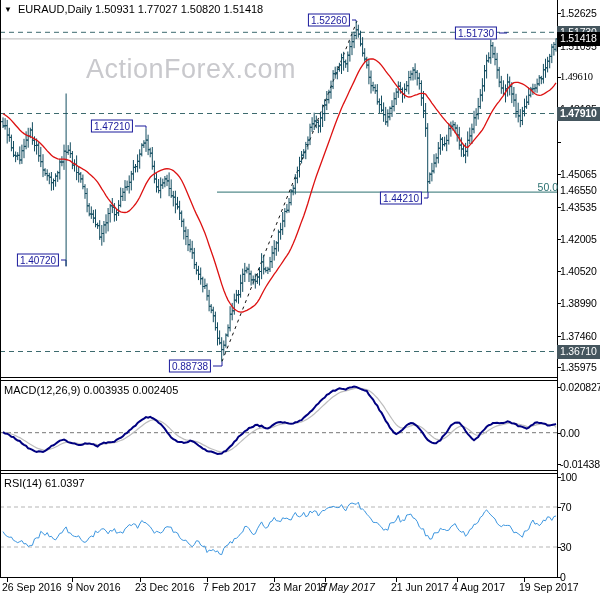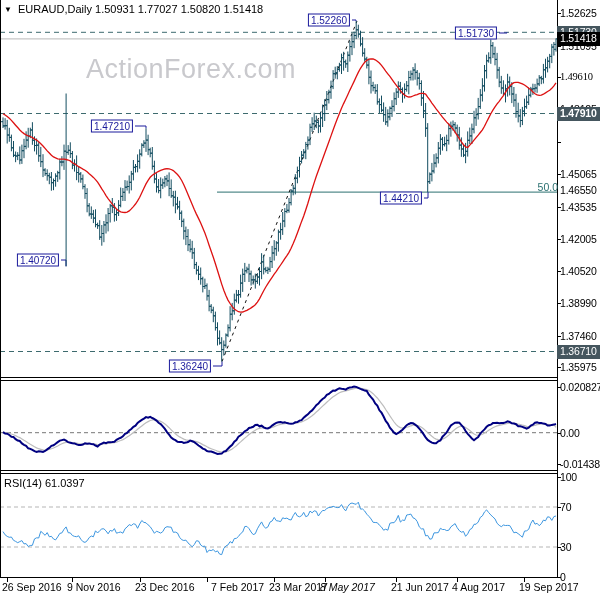--- a/index.html
+++ b/index.html
@@ -55,20 +55,21 @@
         <polyline points="3.0,531.6 5.1,534.8 7.2,536.4 9.3,537.3 11.4,537.0 13.5,540.3 15.6,541.4 17.7,542.7 19.8,541.6 21.9,540.6 24.0,543.9 26.1,543.6 28.2,546.5 30.3,545.5 32.4,545.3 34.5,538.9 36.6,537.8 38.7,538.0 40.8,531.3 43.0,533.3 45.1,535.3 47.2,532.6 49.3,536.8 51.4,536.3 53.5,539.0 55.6,539.9 57.7,536.9 59.8,533.4 61.9,532.9 64.0,529.3 66.1,526.9 68.2,532.7 70.3,532.9 72.4,535.5 74.5,536.4 76.6,536.7 78.7,535.8 80.8,539.2 82.9,541.6 85.0,542.4 87.1,540.8 89.2,537.6 91.3,536.0 93.4,536.8 95.5,530.8 97.6,533.0 99.7,530.7 101.8,528.9 103.9,528.8 106.0,530.9 108.1,533.8 110.2,530.4 112.3,531.2 114.4,528.6 116.5,533.2 118.6,532.5 120.7,532.0 122.9,533.2 125.0,528.8 127.1,527.0 129.2,524.6 131.3,525.6 133.4,523.8 135.5,524.3 137.6,528.3 139.7,524.0 141.8,520.5 143.9,522.4 146.0,522.8 148.1,524.9 150.2,526.7 152.3,529.8 154.4,533.3 156.5,531.2 158.6,532.1 160.7,533.1 162.8,531.6 164.9,527.8 167.0,526.7 169.1,527.0 171.2,527.2 173.3,532.3 175.4,532.1 177.5,533.0 179.6,537.3 181.7,539.7 183.8,540.5 185.9,540.1 188.0,542.9 190.1,544.8 192.2,546.8 194.3,544.5 196.4,540.8 198.5,541.0 200.7,545.0 202.8,546.5 204.9,546.1 207.0,552.5 209.1,550.1 211.2,550.6 213.3,549.5 215.4,551.9 217.5,550.9 219.6,554.1 221.7,554.6 223.8,548.4 225.9,546.0 228.0,544.9 230.1,541.6 232.2,543.1 234.3,538.6 236.4,538.3 238.5,536.4 240.6,533.6 242.7,532.0 244.8,526.5 246.9,526.4 249.0,528.6 251.1,532.0 253.2,534.6 255.3,533.7 257.4,528.8 259.5,525.1 261.6,521.9 263.7,526.3 265.8,528.2 267.9,526.9 270.0,522.1 272.1,521.0 274.2,517.4 276.3,520.7 278.4,521.0 280.6,521.6 282.7,517.8 284.8,518.6 286.9,518.1 289.0,519.5 291.1,520.0 293.2,515.7 295.3,512.5 297.4,516.0 299.5,516.8 301.6,515.7 303.7,512.4 305.8,516.7 307.9,515.7 310.0,511.1 312.1,512.8 314.2,510.8 316.3,511.4 318.4,516.0 320.5,512.9 322.6,510.5 324.7,510.5 326.8,508.5 328.9,507.5 331.0,507.3 333.1,506.3 335.2,507.1 337.3,507.6 339.4,507.4 341.5,504.6 343.6,508.5 345.7,510.9 347.8,506.5 349.9,503.8 352.0,503.0 354.1,503.8 356.2,504.3 358.3,502.2 360.5,509.1 362.6,509.0 364.7,511.0 366.8,514.2 368.9,516.3 371.0,518.9 373.1,522.3 375.2,522.5 377.3,522.7 379.4,525.2 381.5,527.1 383.6,530.2 385.7,529.2 387.8,530.2 389.9,523.3 392.0,522.7 394.1,522.7 396.2,520.0 398.3,515.4 400.4,522.1 402.5,520.1 404.6,520.5 406.7,515.0 408.8,514.6 410.9,514.1 413.0,517.8 415.1,518.7 417.2,521.5 419.3,526.9 421.4,528.9 423.5,528.8 425.6,535.9 427.7,535.4 429.8,539.2 431.9,538.7 434.0,532.9 436.1,532.8 438.3,532.6 440.4,528.3 442.5,529.5 444.6,529.5 446.7,530.6 448.8,530.2 450.9,526.8 453.0,525.2 455.1,523.6 457.2,527.7 459.3,530.6 461.4,532.2 463.5,531.5 465.6,536.3 467.7,533.9 469.8,529.6 471.9,528.4 474.0,524.3 476.1,524.2 478.2,522.0 480.3,517.4 482.4,515.9 484.5,511.9 486.6,509.9 488.7,512.6 490.8,514.9 492.9,517.0 495.0,518.9 497.1,523.3 499.2,525.3 501.3,526.7 503.4,525.0 505.5,525.5 507.6,525.4 509.7,525.5 511.8,529.0 513.9,532.8 516.0,532.2 518.2,533.7 520.3,535.4 522.4,537.2 524.5,531.1 526.6,530.8 528.7,529.3 530.8,523.4 532.9,520.0 535.0,524.2 537.1,523.3 539.2,525.7 541.3,523.7 543.4,520.1 545.5,520.8 547.6,516.8 549.7,517.2 551.8,520.4 553.9,516.6 556.0,516.0 " fill="none" stroke="#3c96e0" stroke-width="1"></polyline>
       </svg></div>
 
   <div id="info-line">
     <span class="dd">▼</span>
     <span>EURAUD,Daily</span>
     <span> </span>
     <span>1.50931 1.77027 1.50820 1.51418</span>
   </div>
 
+  <div class="panel-label" id="macd-label" style="top: 384px;">MACD(12,26,9) 0.003935 0.002405</div>
   <div class="panel-label" id="rsi-label" style="top: 477px;">RSI(14) 61.0397</div>
 
   <div id="fib-label" style="left: 533px; top: 181px; color: rgb(42, 112, 112); width: 25px; text-align: right;">50.0</div>
 
   <div class="sep" id="sep1" style="top: 377px;"></div>
   <div class="sep" id="sep2" style="top: 380px;"></div>
   <div class="sep" id="sep3" style="top: 470px;"></div>
   <div class="sep" id="sep4" style="top: 473px;"></div>
   <div class="sep" id="sep5" style="top: 577px;"></div>
   <div id="vborder"></div>
@@ -119,33 +120,33 @@
       <div class="axis-label" style="top: 571px;">0</div>
     </div>
   <div id="xaxis">
       <div class="date-tick" style="left: 7px;"></div>
       <div class="date-label" style="left: 2px;">26 Sep 2016</div>
       <div class="date-tick" style="left: 72px;"></div>
       <div class="date-label" style="left: 67px;">9 Nov 2016</div>
       <div class="date-tick" style="left: 140px;"></div>
       <div class="date-label" style="left: 135px;">23 Dec 2016</div>
       <div class="date-tick" style="left: 207px;"></div>
-      <div class="date-label" style="left: 211px; text-align: right;">7 Feb 2017</div>
+      <div class="date-label" style="left: 203px; text-align: right;">7 Feb 2017</div>
       <div class="date-tick" style="left: 274px;"></div>
       <div class="date-label" style="left: 269px;">23 Mar 2017</div>
       <div class="date-tick" style="left: 325px;"></div>
       <div class="date-label" style="left: 320px; font-style: italic;">8 May 2017</div>
       <div class="date-tick" style="left: 396px;"></div>
       <div class="date-label" style="left: 391px;">21 Jun 2017</div>
       <div class="date-tick" style="left: 457px;"></div>
       <div class="date-label" style="left: 452px;">4 Aug 2017</div>
       <div class="date-tick" style="left: 524px;"></div>
       <div class="date-label" style="left: 519px;">19 Sep 2017</div>
     </div>
   <div id="annotations">
       <div class="ann" style="left: 329px; top: 20px; color: rgb(26, 26, 156); border: 1px solid rgb(26, 26, 156);">1.52260</div>
       <div class="ann" style="left: 476px; top: 33px; color: rgb(26, 26, 156); border: 1px solid rgb(26, 26, 156);">1.51730</div>
       <div class="ann" style="left: 112px; top: 126px; color: rgb(26, 26, 156); border: 1px solid rgb(26, 26, 156);">1.47210</div>
       <div class="ann" style="left: 401px; top: 198px; color: rgb(26, 26, 156); border: 1px solid rgb(26, 26, 156);">1.44210</div>
       <div class="ann" style="left: 38px; top: 260px; color: rgb(26, 26, 156); border: 1px solid rgb(26, 26, 156);">1.40720</div>
-      <div class="ann" style="left: 190px; top: 366px; color: rgb(26, 26, 156); border: 1px solid rgb(26, 26, 156);">1.36240</div>
+      <div class="ann" style="left: 190px; top: 366px; color: rgb(26, 26, 156); border: 1px solid rgb(26, 26, 156);">0.88738</div>
     </div>
 </div>
 
 </body></html>

